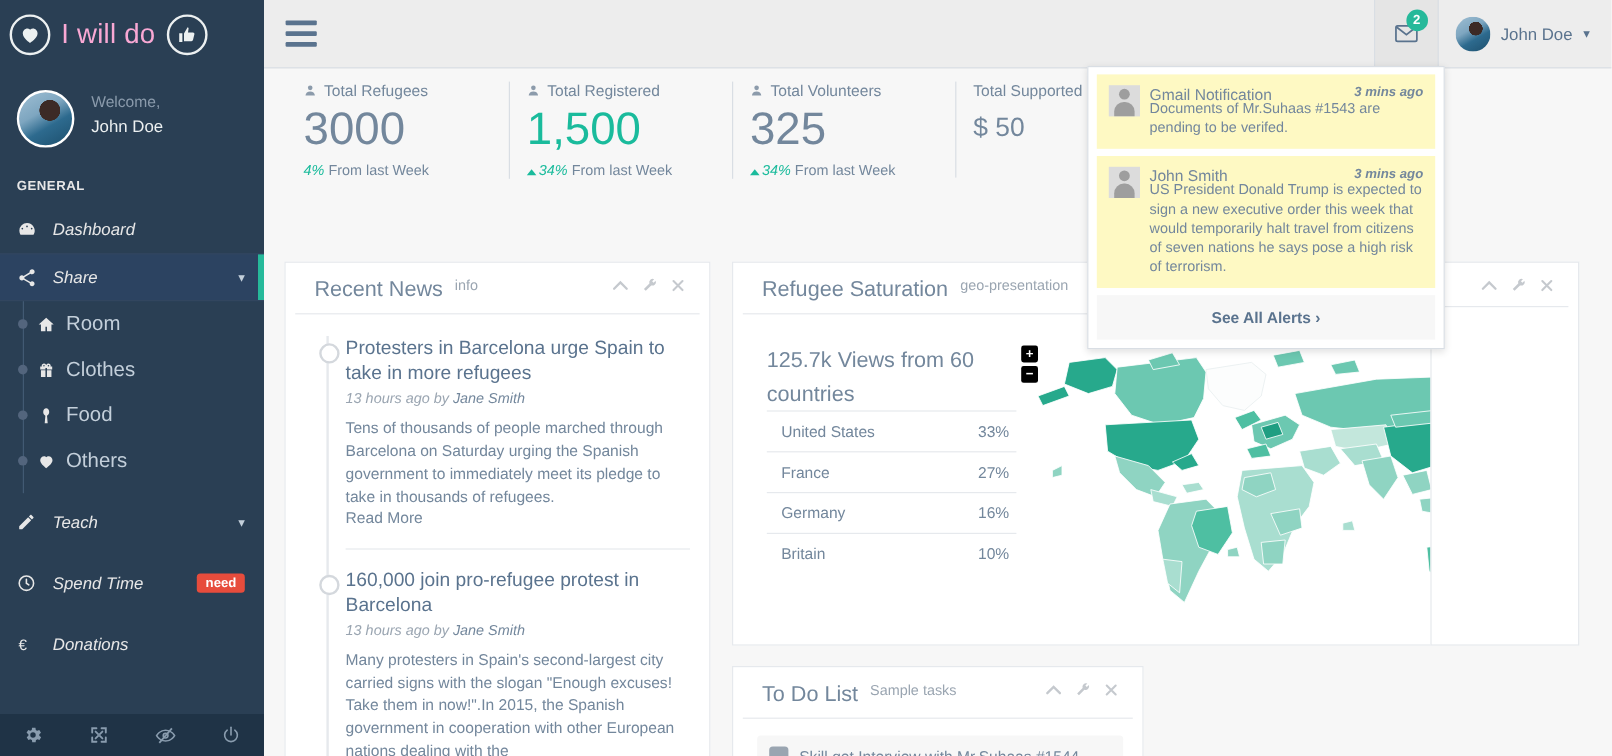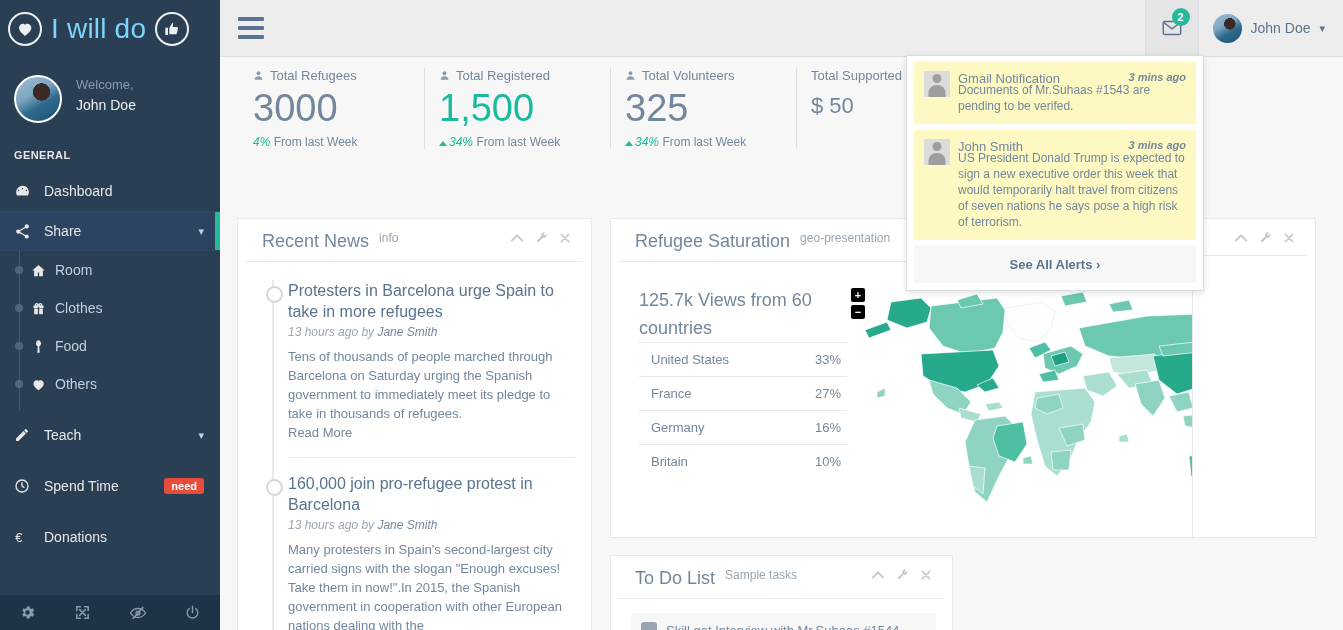--- a/index.html
+++ b/index.html
@@ -25,21 +25,21 @@
     gap: 9px;
   }
   .circ-icon {
     width: 34px; height: 34px; border-radius: 50%;
     border: 2px solid #ECF0F1;
     display: flex; align-items: center; justify-content: center;
     color: #ECF0F1;
     flex: none;
   }
   .brand-title {
-    color: #7dd3fc; font-size: 28px; font-weight: 400;
+    color: #f9a8d4; font-size: 23px; font-weight: 400;
     letter-spacing: .2px;
     text-align: center;
   }
   .profile {
     display: flex; 
     padding: 18px 0 18px 14px;
     gap: 14px;
   }
   .avatar-big {
     width: 48px; height: 48px; border-radius: 50%;
@@ -60,21 +60,21 @@
   .nav-item {
     display: flex; align-items: center;
     height: 40px; padding: 0 16px 0 14px;
     color: #E7E7E7; font-size: 14px;
     cursor: pointer; position: relative;
   }
   .nav-item .ni-icon {
     width: 22px; flex: none; display: flex; align-items: center;
     color: #E7E7E7;
   }
-  .nav-item .ni-label { flex: 1; padding-left: 8px; }
+  .nav-item .ni-label { flex: 1; padding-left: 8px; font-style: italic; }
   .nav-item.active-parent {
     background: #2C4361;
     border-top: 1px solid #32465f;
     border-bottom: 1px solid #32465f;
   }
   .teal-bar {
     position: absolute; right: 0; top: 0;
     width: 5px; height: 100%; background: #26B99A;
   }
   .chev { color: #C3CFDA; font-size: 11px; }
@@ -84,21 +84,21 @@
     border-radius: 3px; padding: 2px 7px;
   }
   .submenu { position: relative; padding-left: 31px; }
   .submenu::before {
     content: ""; position: absolute;
     left: 19px; top: 0; bottom: -8px;
     width: 1px; background: #425A73;
   }
   .sub-item {
     display: flex; align-items: center;
-    height: 38px; color: #C3CFDA; font-size: 14px;
+    height: 38px; color: #C3CFDA; font-size: 17px;
     position: relative; cursor: pointer;
   }
   .sub-item::before {
     content: ""; position: absolute;
     left: -16px; top: 50%; margin-top: -4px;
     width: 8px; height: 8px; border-radius: 50%;
     background: #53657D;
   }
   .sub-item .si-icon {
     width: 24px; flex: none; color: #E7E7E7;

